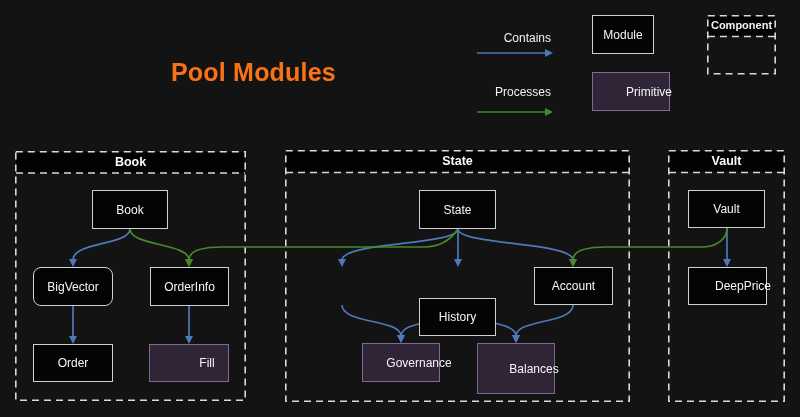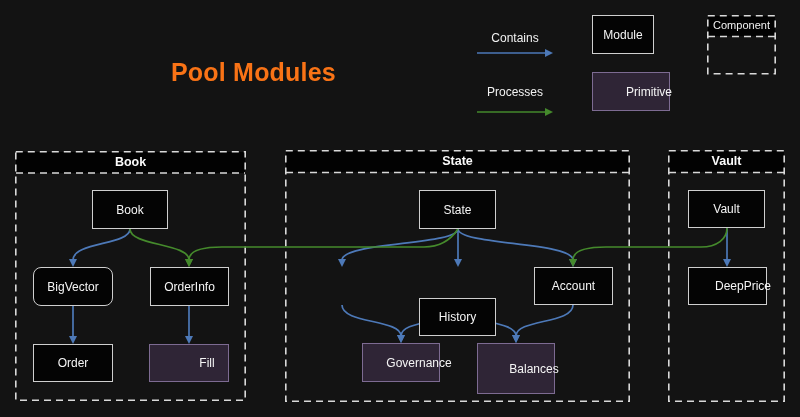--- a/index.html
+++ b/index.html
@@ -11,21 +11,21 @@
     -webkit-font-smoothing: antialiased;
   }
   .abs { position:absolute; box-sizing:border-box; }
 
   .page-title {
     font-size:25px; font-weight:700; letter-spacing:0.2px; color:#f97316;
     white-space:nowrap; z-index:3;
   }
 
   
-  .legend-label { font-size:12px; text-align:center; z-index:3; }
+  .legend-label { font-size:12px; text-align:right; z-index:3; }
 
   
   .node {
     display:flex; align-items:center; justify-content:center;
     font-size:12px; color:#f5f5f5; z-index:4; white-space:nowrap;
   }
   .node.module {
     background: var(--module-fill, #040404);
     border: 1.6px solid var(--module-border, #cfcfcf);
   }
@@ -34,21 +34,21 @@
     border: 1.6px solid var(--primitive-border, #7d6b92);
     padding-left: 36px;
   }
 
   
   .bar { background:#020202; z-index:1; }
   .bar-title {
     font-size:12.5px; font-weight:700; text-align:center; color:#fbfbfb;
     z-index:3; white-space:nowrap;
   }
-  .component-title { font-size:11px; font-weight:400; text-align:center; z-index:3; }
+  .component-title { font-size:11px; font-weight:700; text-align:center; z-index:3; }
 
   svg.overlay { position:absolute; left:0; top:0; z-index:2; }
   .edge-blue  { fill:none; stroke: var(--contains-edge, #4d79b8); stroke-width:1.7; }
   .edge-green { fill:none; stroke: var(--processes-edge, #458a2c); stroke-width:1.7; }
   .arrow-blue  { fill: var(--contains-edge, #4d79b8); }
   .arrow-green { fill: var(--processes-edge, #458a2c); }
   .frame { fill:none; stroke: var(--container-border, #d9d9d9); stroke-width:1.6; stroke-dasharray:7 5; }
 </style>
 </head>
 <body>

